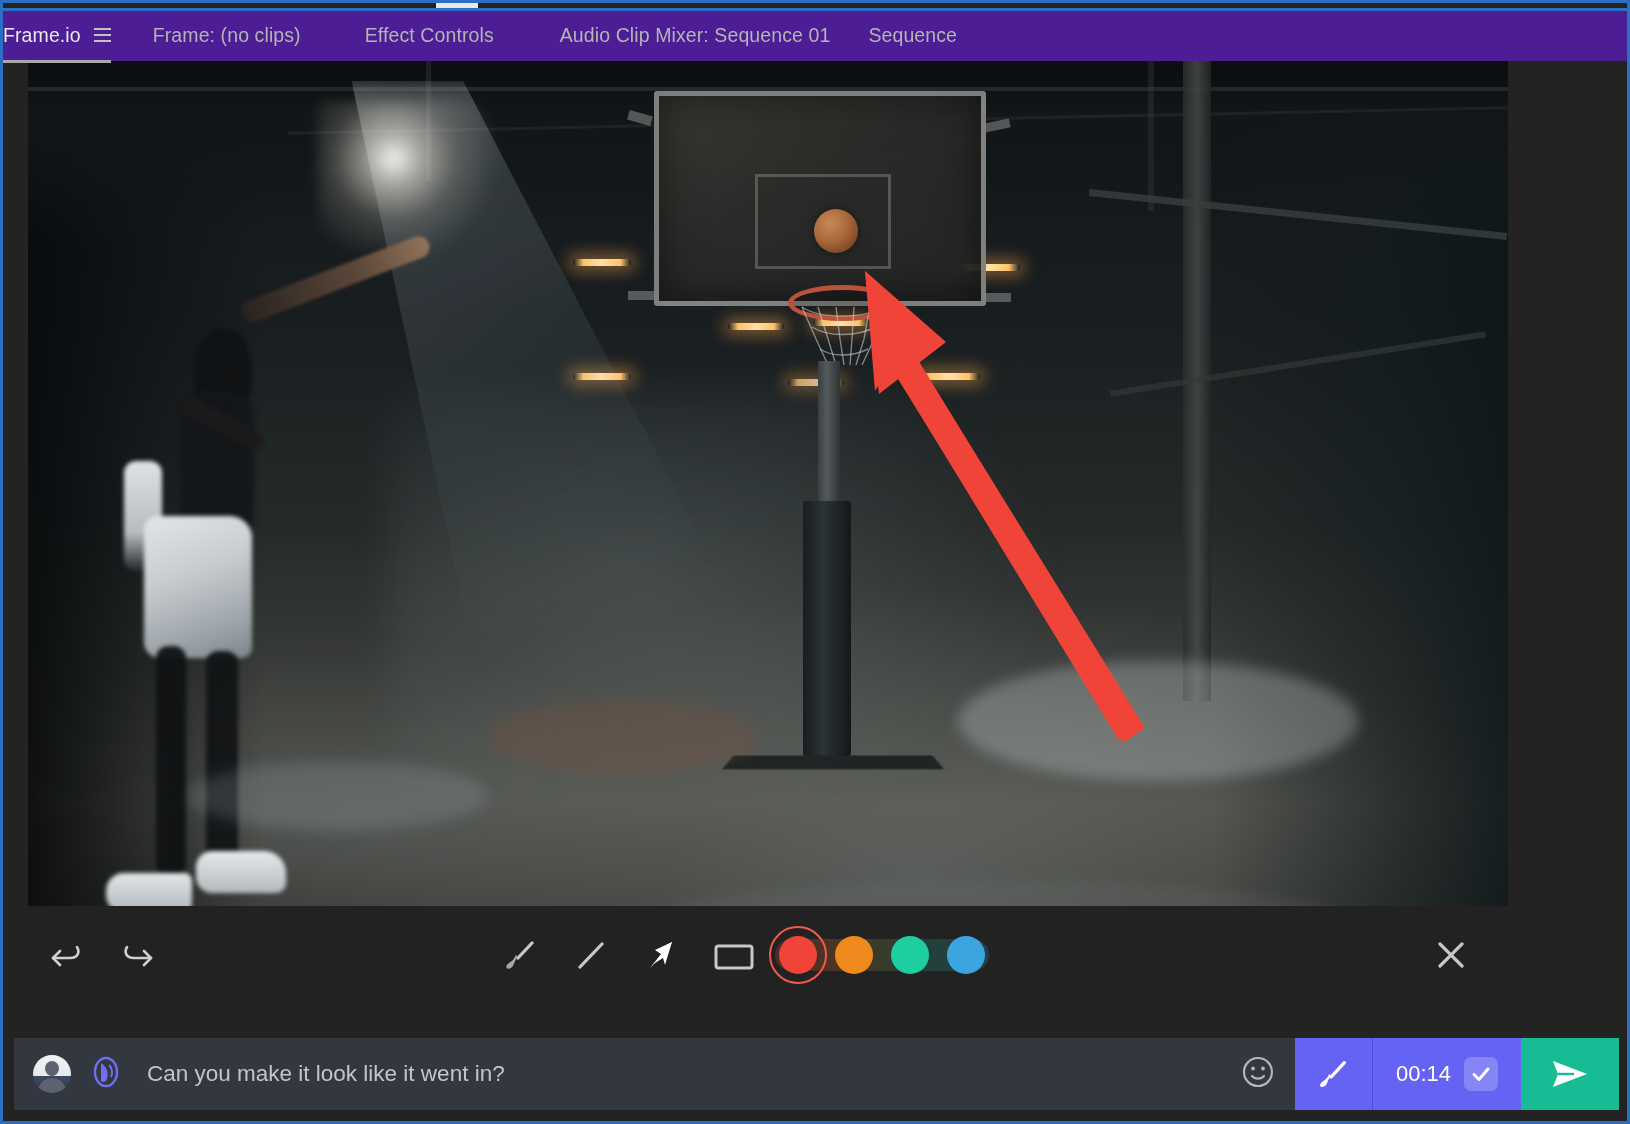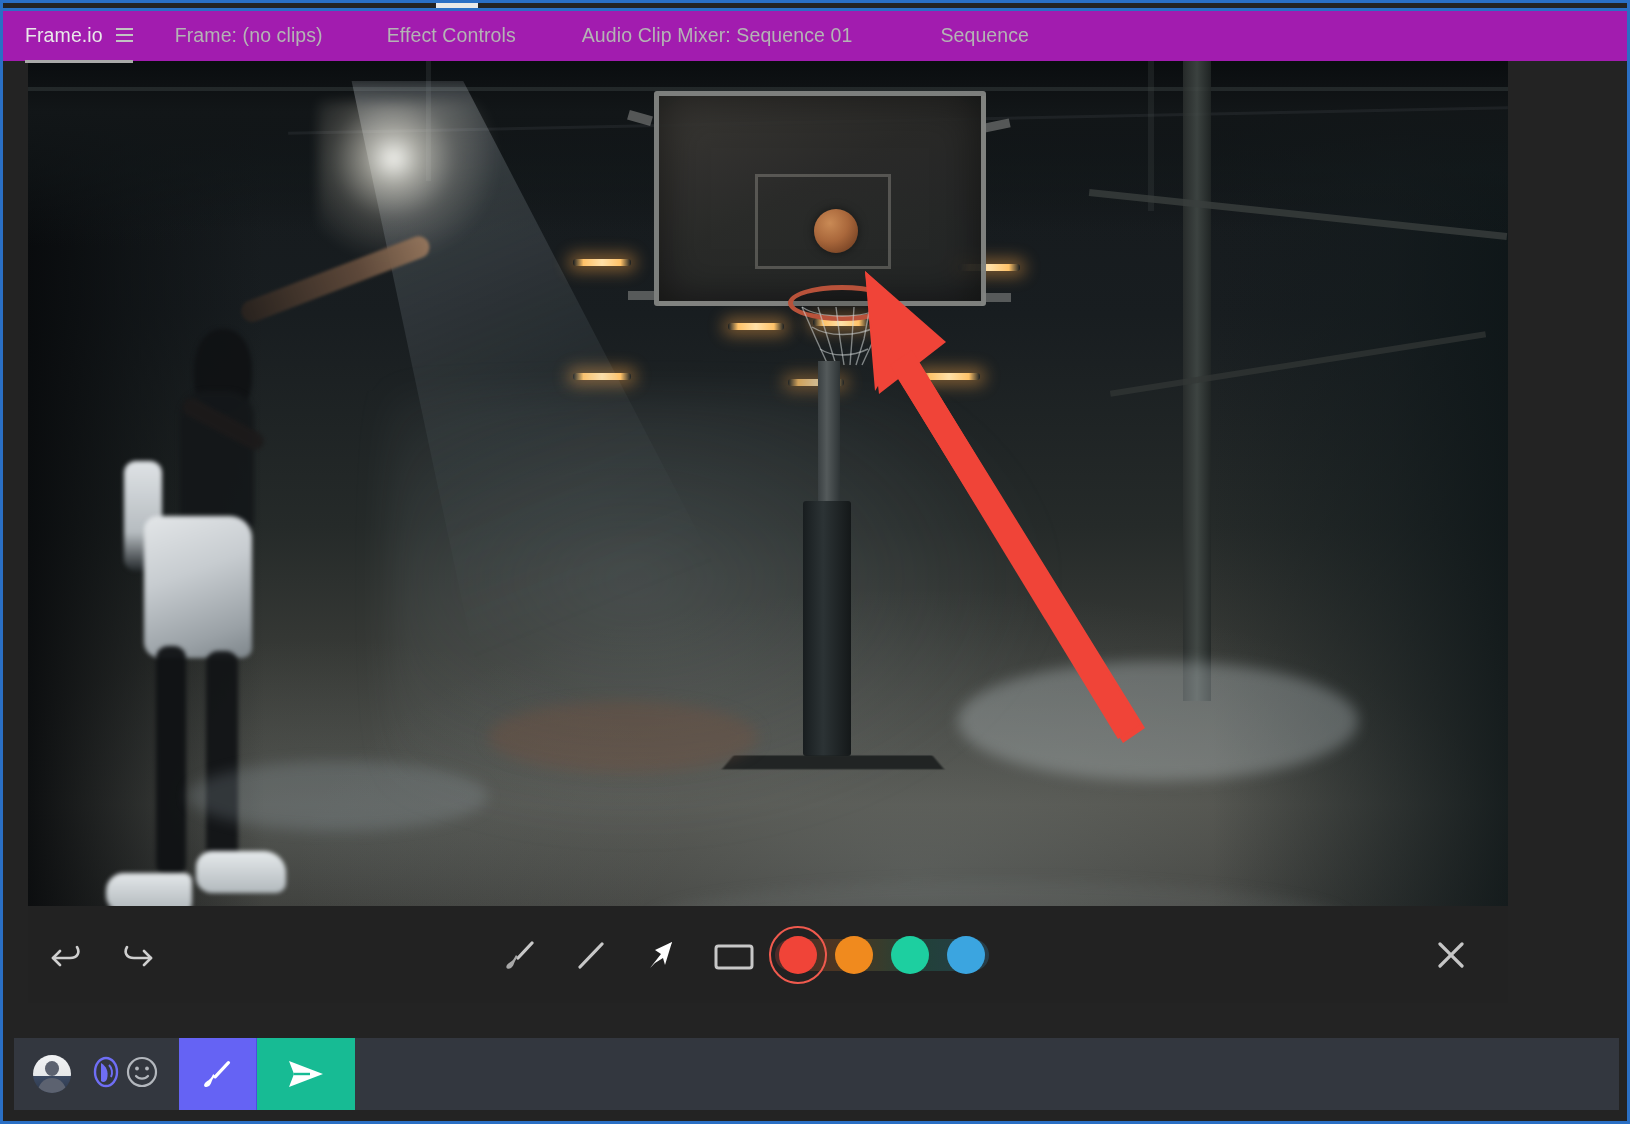--- a/index.html
+++ b/index.html
@@ -28,24 +28,23 @@
   }
   #top-blue-rule {
     position: absolute; top: 5px; left: 0; right: 0;
     height: 3px; background: #2a6fc4; z-index: 19;
   }
 
   
   #tabbar {
     position: absolute; top: 8px; left: 0; right: 0;
     height: 50px;
-    background: #a21caf;
+    background: #4c1d95;
     display: flex;
     align-items: center;
-    padding-left: 22px;
     z-index: 10;
   }
   .tab {
     position: relative;
     color: #b4b4b4;
     font-size: 19.5px;
     letter-spacing: .1px;
     padding: 0 0 2px 0;
     margin-right: 58px;
     white-space: nowrap;
@@ -303,21 +302,21 @@
       <span>Frame.io</span>
       <span class="hamburger">
           <i></i>
           <i></i>
           <i></i>
         </span>
       <span class="underline"></span>
     </div>
     <div class="tab" style="margin-right:64px">Frame: (no clips)</div>
     <div class="tab" style="margin-right:66px">Effect Controls</div>
-    <div class="tab" style="margin-right:88px">Audio Clip Mixer: Sequence 01</div>
+    <div class="tab" style="margin-right:38px">Audio Clip Mixer: Sequence 01</div>
     <div class="tab">Sequence</div>
   </div>
 
   <div id="viewer">
     <div class="scene sc-base"></div>
     <div class="scene sc-walls"></div>
     <div class="scene sc-ceiling"></div>
 
     <div class="truss" style="left:0;top:26px;width:1480px;height:4px;opacity:.5"></div>
     <div class="truss" style="left:260px;top:58px;width:1220px;height:3px;opacity:.32;transform:rotate(-1.2deg)"></div>
@@ -453,37 +452,46 @@
     </span>
 
     <span id="globe">
       <svg width="34" height="34" viewBox="0 0 34 34">
         <ellipse cx="17" cy="17" rx="11" ry="14" fill="none" stroke="#6f6ef5" stroke-width="2.4"></ellipse>
         <path d="M12,8 C17,11 20,16 18,24 C17,27 14,28 12,26" fill="#6f6ef5"></path>
         <path d="M20,10 C23,13 24,18 22,22" fill="none" stroke="#6f6ef5" stroke-width="2"></path>
       </svg>
     </span>
 
+    <span id="comment-text" title="Leave a comment…">Can you make it look like it went in?</span>
 
     <span id="emoji-btn">
       <svg width="38" height="38" viewBox="0 0 38 38">
         <circle cx="19" cy="19" r="14" fill="none" stroke="#b3b7bd" stroke-width="2.2"></circle>
         <circle cx="14" cy="15.5" r="1.9" fill="#b3b7bd"></circle>
         <circle cx="24" cy="15.5" r="1.9" fill="#b3b7bd"></circle>
         <path d="M13,23 C16,26.5 22,26.5 25,23" fill="none" stroke="#b3b7bd" stroke-width="2.2" stroke-linecap="round"></path>
       </svg>
     </span>
 
     <span id="brush-action" class="cb-action">
       <svg width="38" height="38" viewBox="0 0 40 40">
         <path d="M31,8 L17,23" stroke="#ffffff" stroke-width="3.4" stroke-linecap="round"></path>
         <path d="M17,22 C12,27 14,30 10,33 C7,35 4,33 6,30 C9,26 11,28 15,20 Z" fill="#ffffff"></path>
       </svg>
     </span>
 
+    <span id="time-action" class="cb-action">
+      <span>00:14</span>
+      <span id="time-check">
+        <svg width="22" height="22" viewBox="0 0 22 22">
+          <path d="M4,11.5 L9,16.5 L18,6" fill="none" stroke="#ffffff" stroke-width="3" stroke-linecap="round" stroke-linejoin="round"></path>
+        </svg>
+      </span>
+    </span>
 
     <span id="send-action" class="cb-action">
       <svg width="44" height="40" viewBox="0 0 44 40">
         <path d="M5,7 L39,20 L5,33 L10,20 Z" fill="#ffffff"></path>
         <path d="M10,20 L26,20" stroke="#17bb94" stroke-width="2.4"></path>
       </svg>
     </span>
   </div>
 </div>
 

